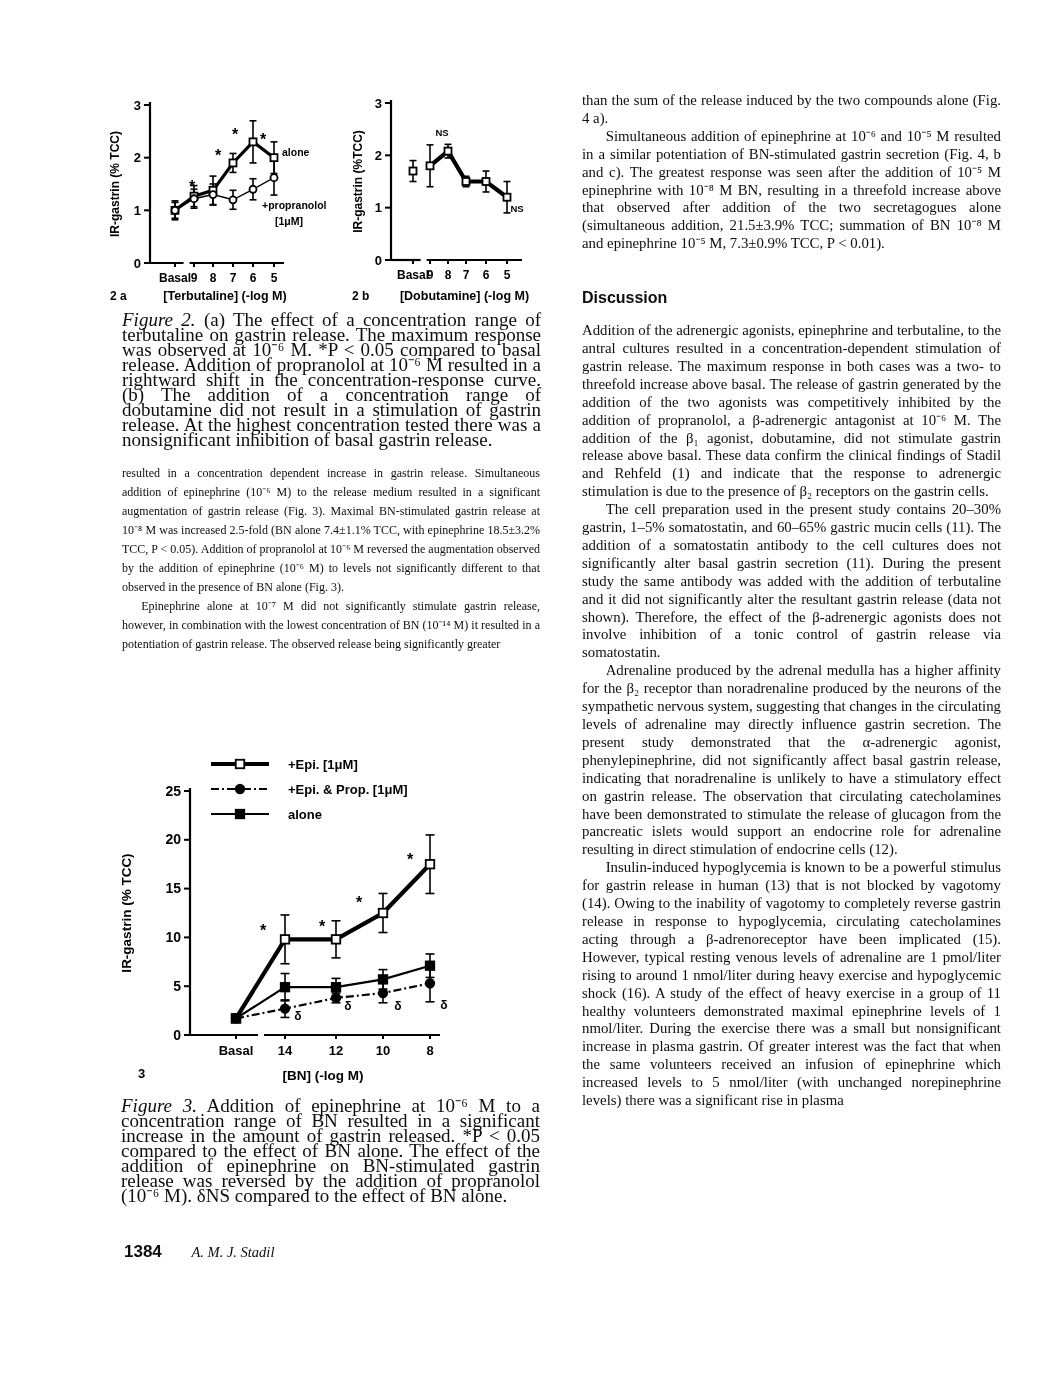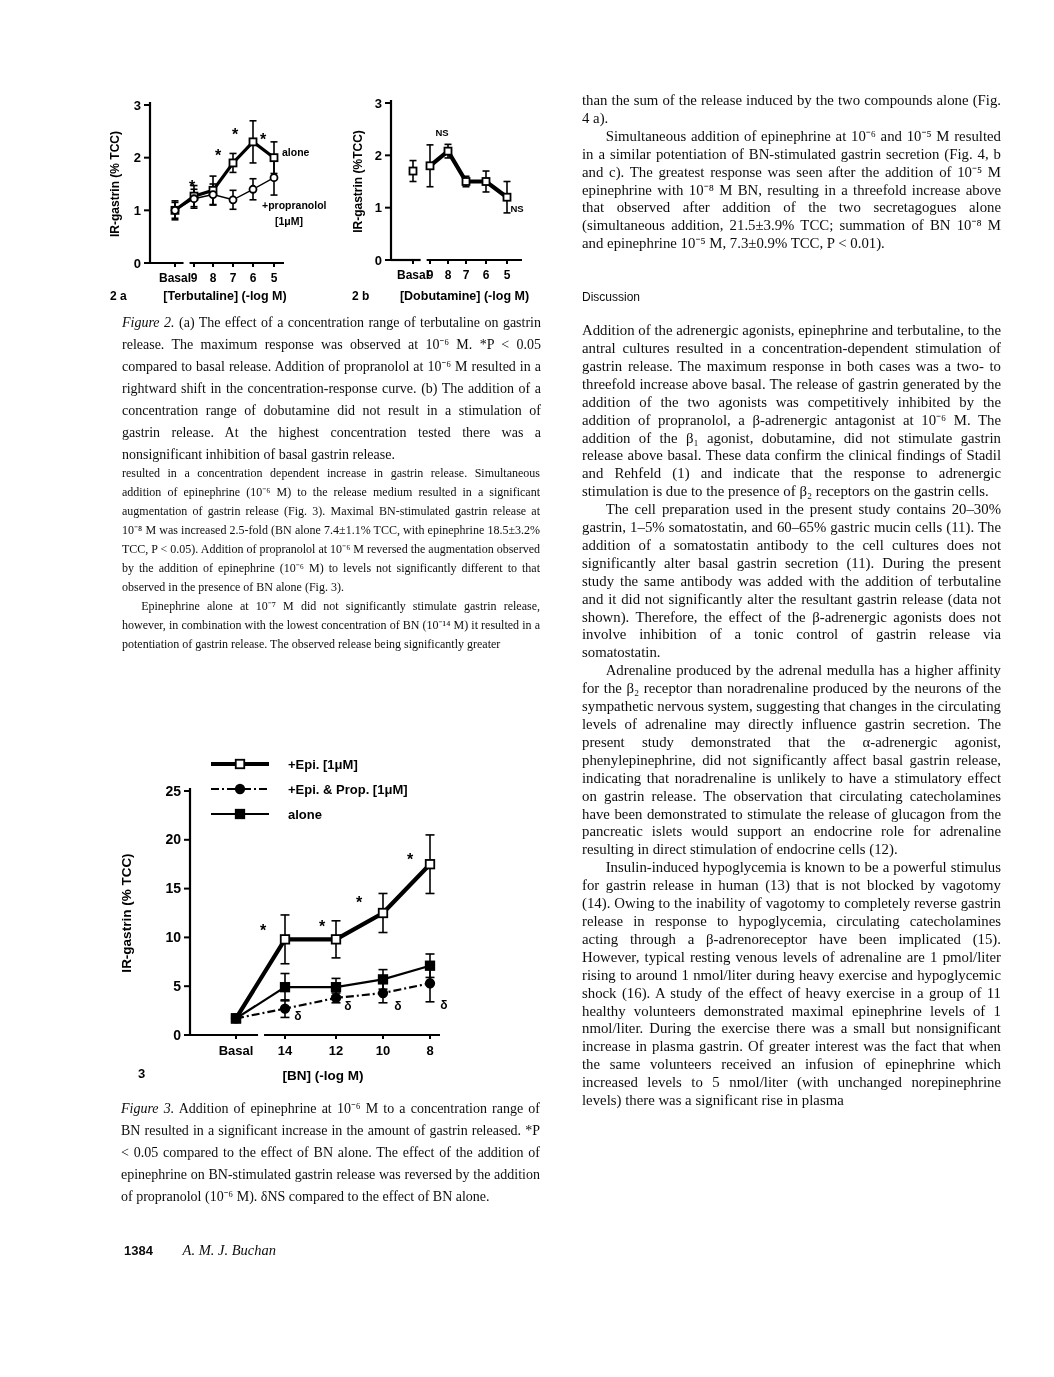--- a/index.html
+++ b/index.html
@@ -4,34 +4,34 @@
 <style>
   html,body{margin:0;padding:0;background:#e8e8e8;}
   .page{position:relative;width:1054px;height:1377px;background:#ffffff;
         font-family:"Liberation Serif", serif;color:#0d0d0d;overflow:hidden;}
   .body-text p{margin:0;text-align:justify;}
   .body-text p.indent{text-indent:1.6em;}
   .left-body{position:absolute;left:122px;top:464px;width:418px;
              font-size:12px;line-height:19.0px;}
   .right-col{position:absolute;left:556px;top:92px;width:419px;
              font-size:14.8px;line-height:17.9px;margin-left:26px;}
-  .right-col h2{font-family:"Liberation Sans", sans-serif;font-size:12px;
-                font-weight:normal;margin:36px 0 15px 0;}
-  .caption{position:absolute;width:419px;font-size:14px;line-height:22px;
+  .right-col h2{font-family:"Liberation Sans", sans-serif;font-size:16px;
+                font-weight:bold;margin:36px 0 15px 0;}
+  .caption{position:absolute;width:419px;font-size:19px;line-height:15px;
            text-align:justify;}
   .fig2cap{left:122px;top:312px;}
   .fig3cap{left:121px;top:1098px;}
   .cap-label{font-style:italic;}
   .figure2-row{position:absolute;left:106px;top:86px;display:flex;gap:6px;}
   .fig3-wrap{position:absolute;left:116px;top:748px;}
   svg.chart{display:block;}
   svg.chart text{font-family:"Liberation Sans", sans-serif;font-weight:bold;fill:#000;}
   .footer{position:absolute;left:124px;top:1242px;font-size:14.5px;}
   .footer .pageno{font-family:"Liberation Sans", sans-serif;font-weight:bold;
-                  font-size:13px;margin-right:26px;}
+                  font-size:17px;margin-right:26px;}
   .footer .author{font-style:italic;}
 </style>
 </head>
 <body>
 
 <div class="page">
 
   <div class="figure2-row">
     <svg class="chart" viewBox="0 0 238 222" width="238" height="222">
         <line x1="44" y1="16" x2="44" y2="178" stroke="#000" stroke-width="2.2"></line>
@@ -283,21 +283,21 @@
         <line x1="95" y1="66" x2="153" y2="66" stroke="#000" stroke-width="2.2"></line>
         <rect x="119.75" y="61.75" width="8.5" height="8.5" fill="#000" stroke="#000" stroke-width="1.8"></rect>
         <text x="172" y="70.5" font-size="13" text-anchor="start">alone</text>
       </svg>
   </div>
 
   <div class="caption fig3cap"><span class="cap-label">Figure 3.</span><span> Addition of epinephrine at 10⁻⁶ M to a concentration range of BN resulted in a significant increase in the amount of gastrin released. *P &lt; 0.05 compared to the effect of BN alone. The effect of the addition of epinephrine on BN-stimulated gastrin release was reversed by the addition of propranolol (10⁻⁶ M). δNS compared to the effect of BN alone.</span></div>
 
   <div class="footer">
     <span class="pageno">1384</span>
-    <span class="author">A. M. J. Buchan</span>
+    <span class="author">A. M. J. Stadil</span>
   </div>
 
   <div class="right-col body-text">
     <p>than the sum of the release induced by the two compounds alone (Fig. 4 a).</p>
     <p class="indent">Simultaneous addition of epinephrine at 10⁻⁶ and 10⁻⁵ M resulted in a similar potentiation of BN-stimulated gastrin secretion (Fig. 4, b and c). The greatest response was seen after the addition of 10⁻⁵ M epinephrine with 10⁻⁸ M BN, resulting in a threefold increase above that observed after addition of the two secretagogues alone (simultaneous addition, 21.5±3.9% TCC; summation of BN 10⁻⁸ M and epinephrine 10⁻⁵ M, 7.3±0.9% TCC, P &lt; 0.01).</p>
     <h2>Discussion</h2>
     <p>Addition of the adrenergic agonists, epinephrine and terbutaline, to the antral cultures resulted in a concentration-dependent stimulation of gastrin release. The maximum response in both cases was a two- to threefold increase above basal. The release of gastrin generated by the addition of the two agonists was competitively inhibited by the addition of propranolol, a β-adrenergic antagonist at 10⁻⁶ M. The addition of the β₁ agonist, dobutamine, did not stimulate gastrin release above basal. These data confirm the clinical findings of Stadil and Rehfeld (1) and indicate that the response to adrenergic stimulation is due to the presence of β₂ receptors on the gastrin cells.</p>
     <p class="indent">The cell preparation used in the present study contains 20–30% gastrin, 1–5% somatostatin, and 60–65% gastric mucin cells (11). The addition of a somatostatin antibody to the cell cultures does not significantly alter basal gastrin secretion (11). During the present study the same antibody was added with the addition of terbutaline and it did not significantly alter the resultant gastrin release (data not shown). Therefore, the effect of the β-adrenergic agonists does not involve inhibition of a tonic control of gastrin release via somatostatin.</p>
     <p class="indent">Adrenaline produced by the adrenal medulla has a higher affinity for the β₂ receptor than noradrenaline produced by the neurons of the sympathetic nervous system, suggesting that changes in the circulating levels of adrenaline may directly influence gastrin secretion. The present study demonstrated that the α-adrenergic agonist, phenylepinephrine, did not significantly affect basal gastrin release, indicating that noradrenaline is unlikely to have a stimulatory effect on gastrin release. The observation that circulating catecholamines have been demonstrated to stimulate the release of glucagon from the pancreatic islets would support an endocrine role for adrenaline resulting in direct stimulation of endocrine cells (12).</p>
     <p class="indent">Insulin-induced hypoglycemia is known to be a powerful stimulus for gastrin release in human (13) that is not blocked by vagotomy (14). Owing to the inability of vagotomy to completely reverse gastrin release in response to hypoglycemia, circulating catecholamines acting through a β-adrenoreceptor have been implicated (15). However, typical resting venous levels of adrenaline are 1 pmol/liter rising to around 1 nmol/liter during heavy exercise and hypoglycemic shock (16). A study of the effect of heavy exercise in a group of 11 healthy volunteers demonstrated maximal epinephrine levels of 1 nmol/liter. During the exercise there was a small but nonsignificant increase in plasma gastrin. Of greater interest was the fact that when the same volunteers received an infusion of epinephrine which increased levels to 5 nmol/liter (with unchanged norepinephrine levels) there was a significant rise in plasma</p>

